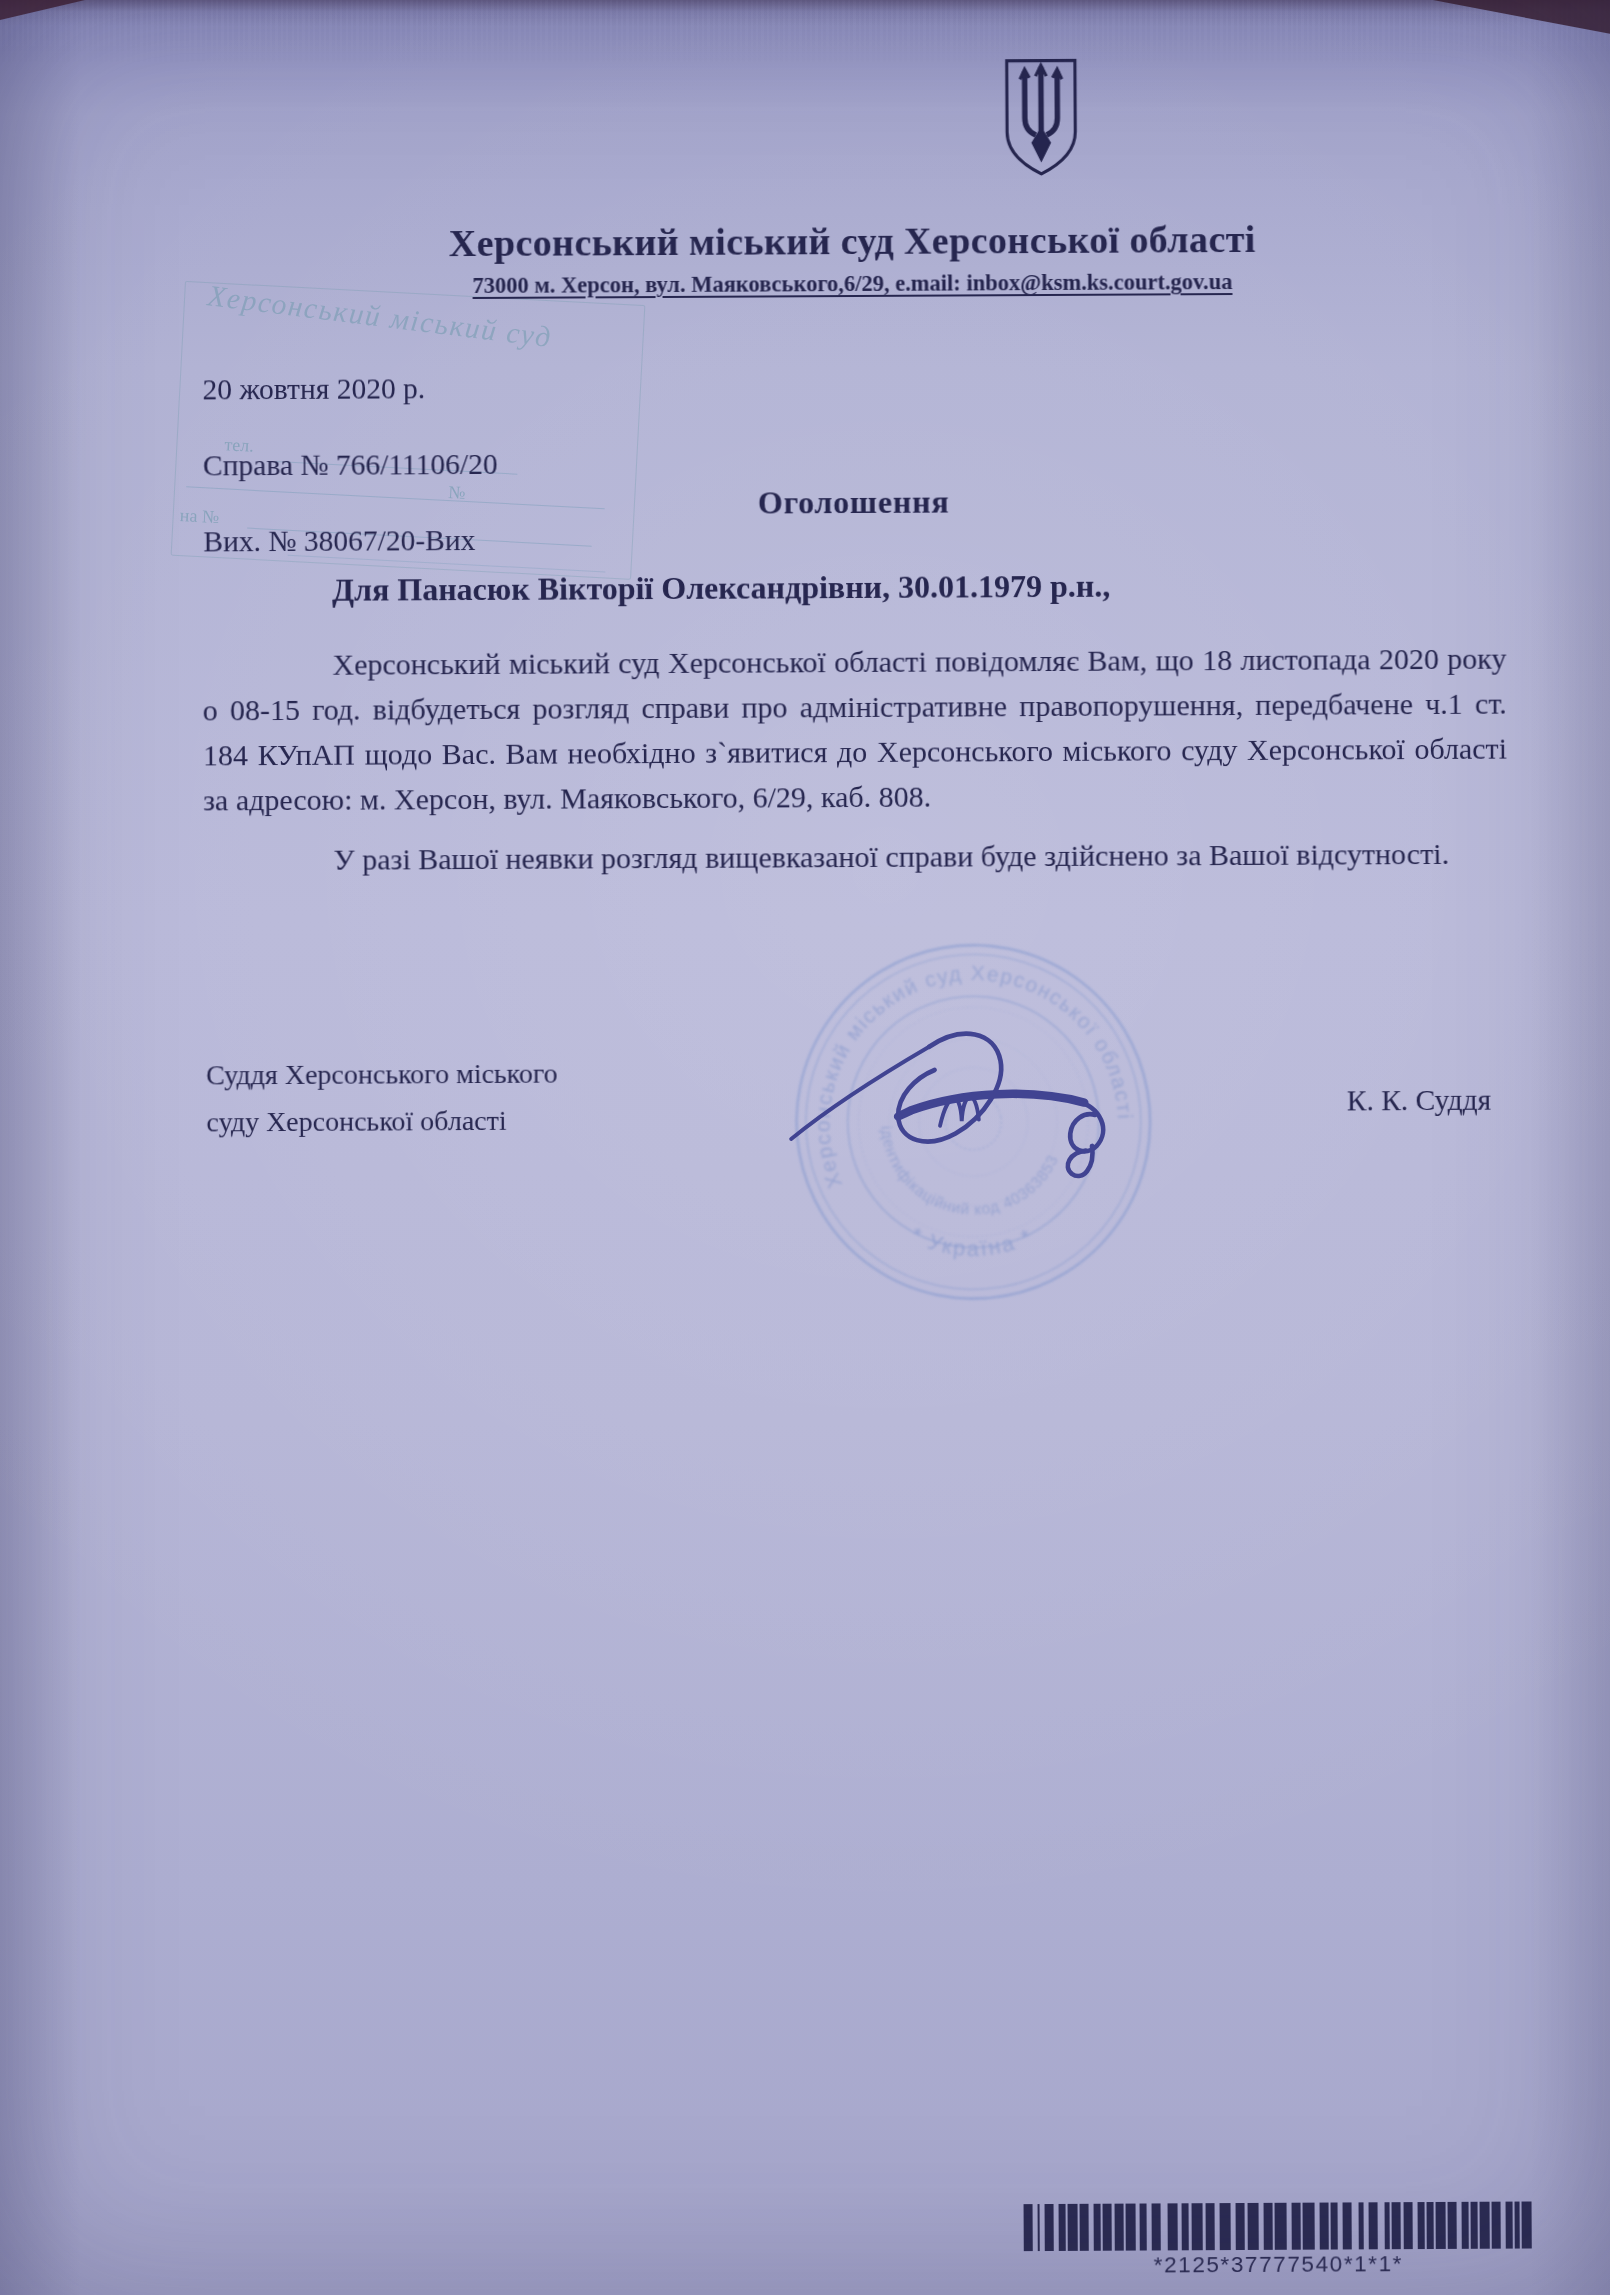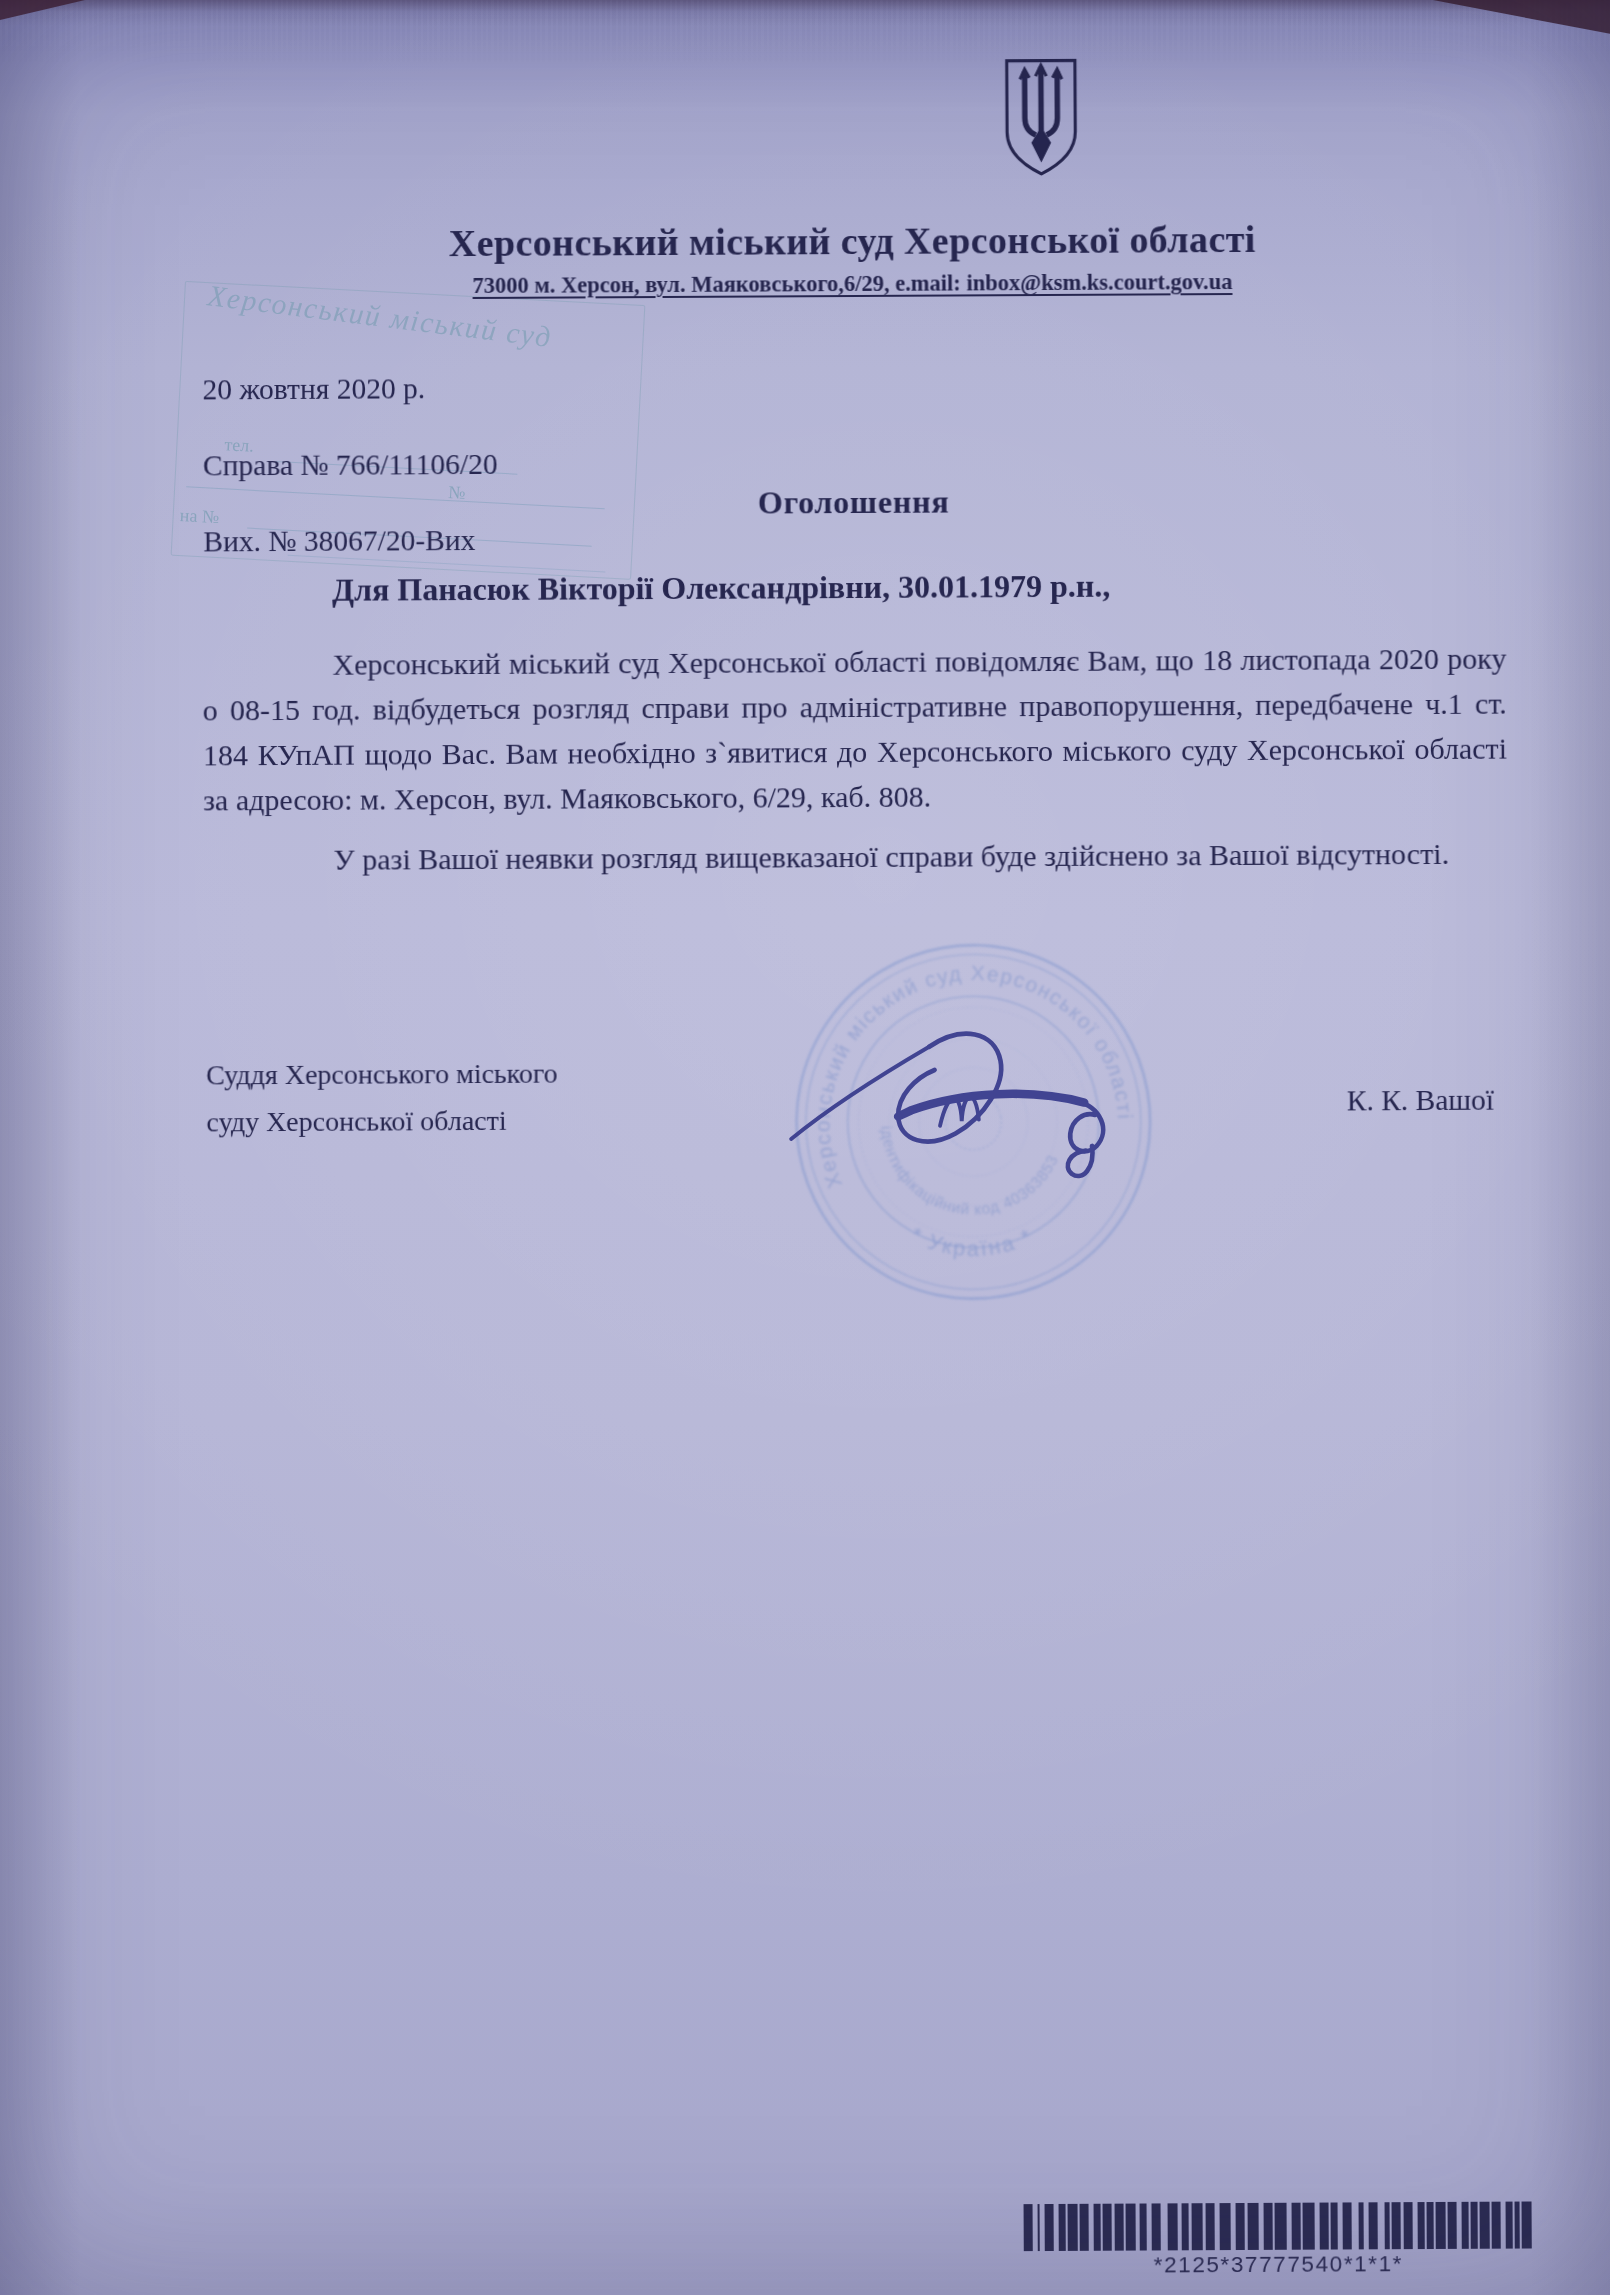--- a/index.html
+++ b/index.html
@@ -117,21 +117,21 @@
     <div class="abs center heading">Оголошення</div>
     <div class="abs addressee">Для  Панасюк Вікторії Олександрівни, 30.01.1979 р.н.,</div>
 
     <div class="abs para para1">Херсонський міський суд Херсонської області повідомляє Вам, що  18 листопада 2020  року о 08-15 год. відбудеться  розгляд справи про адміністративне правопорушення, передбачене ч.1 ст. 184 КУпАП щодо Вас. Вам необхідно з`явитися до Херсонського міського суду Херсонської області за адресою: м. Херсон, вул. Маяковського, 6/29, каб. 808.</div>
     <div class="abs para para2">У разі Вашої неявки розгляд вищевказаної справи буде здійснено за Вашої відсутності.</div>
 
     <div class="abs sigblock">
       <div>Суддя Херсонського міського</div>
       <div>суду Херсонської області</div>
     </div>
-    <div class="abs signame">К. К. Вашої</div>
+    <div class="abs signame">К. К. Суддя</div>
 
     <div class="abs barcode-wrap">
       <div class="bars" id="barcode-bars">
           <span class="d" style="width: 9.3px;"></span>
           <span style="width: 4.7px;"></span>
           <span class="d" style="width: 2.3px;"></span>
           <span style="width: 4.7px;"></span>
           <span class="d" style="width: 9.3px;"></span>
           <span style="width: 4.7px;"></span>
           <span class="d" style="width: 7px;"></span>

